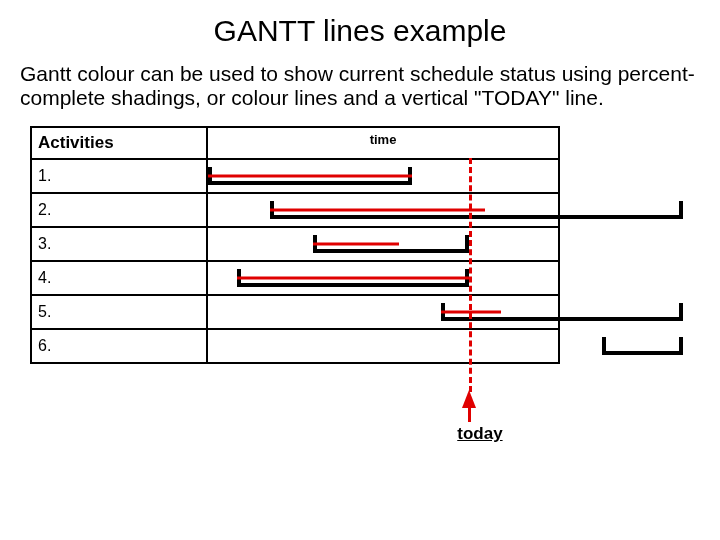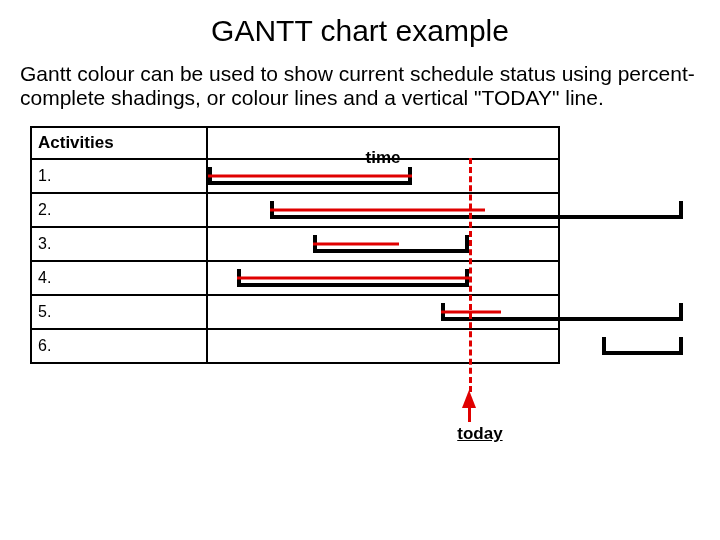--- a/index.html
+++ b/index.html
@@ -56,22 +56,22 @@
   .row:not(.header) .cell-act { font-weight: normal; font-size: 16px; }
   .cell-time {
     flex: 1;
     position: relative;
     overflow: visible;
   }
   .time-label {
     position: absolute;
     left: 0; right: 0;
     text-align: center;
-    top: 20px;
-    font-size: 17px;
+    top: 4px;
+    font-size: 13px;
     font-weight: bold;
   }
   
   .bar-wrap {
     position: absolute;
     height: 18px;
     top: 50%;
     transform: translateY(-50%);
   }
   .bar-bracket {
@@ -114,21 +114,21 @@
     position: absolute;
     font-size: 17px;
     font-weight: bold;
   }
 </style>
 </head>
 <body>
 
 <div class="slide">
 
-  <h1 class="title">GANTT chart example</h1>
+  <h1 class="title">GANTT lines example</h1>
 
   <p class="desc">Gantt colour can be used to show current schedule status using percent-complete shadings, or colour lines and a vertical "TODAY" line.</p>
 
   <div class="gantt" id="gantt">
 
     <div class="row header">
       <div class="cell-act">Activities</div>
       <div class="cell-time">
         <div class="time-label">time</div>
       </div>

